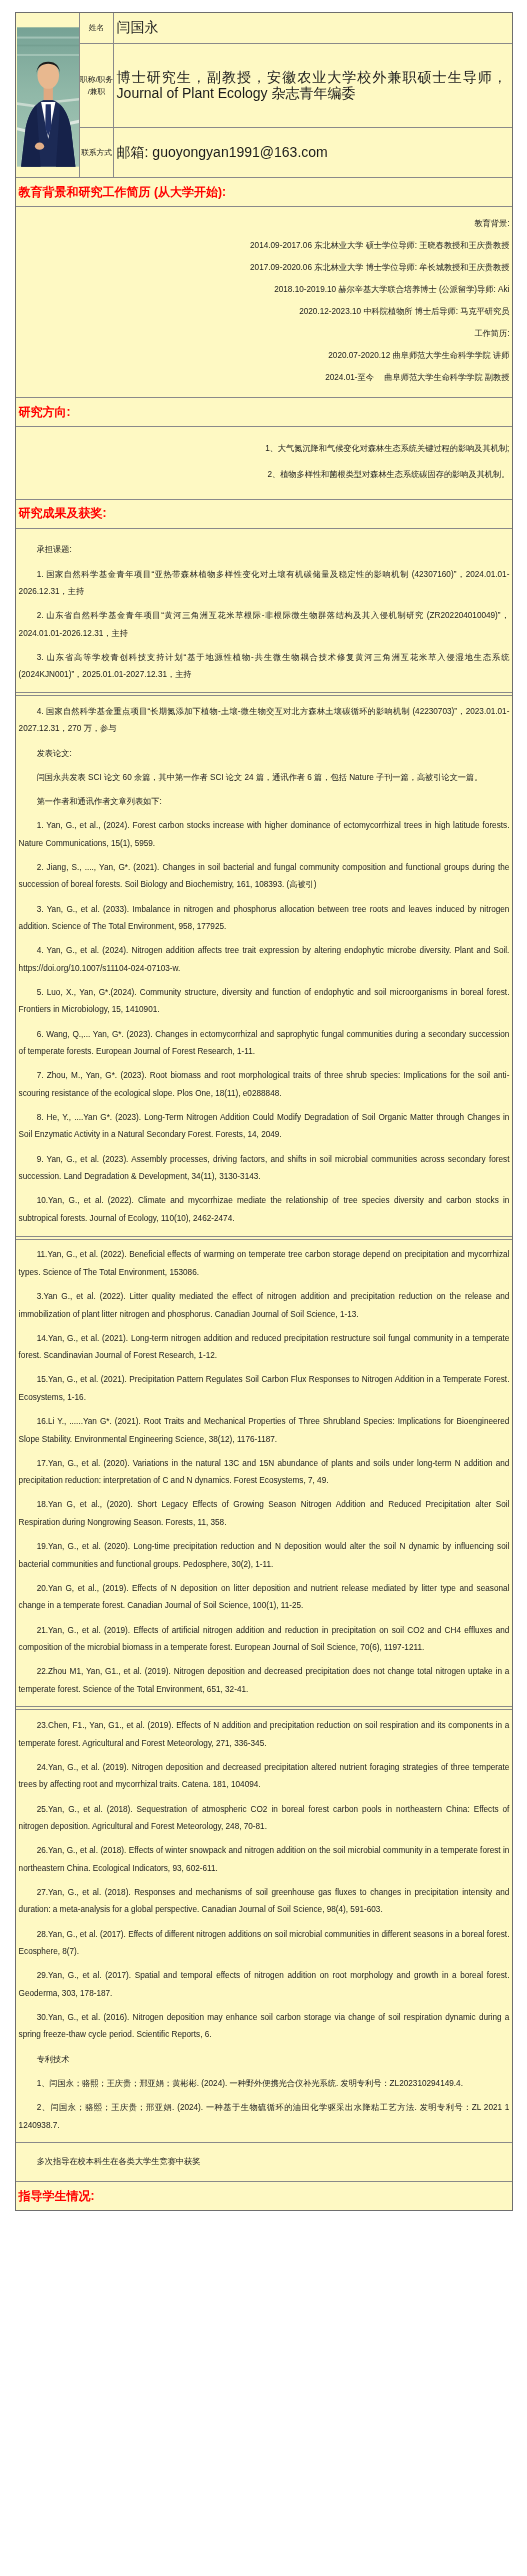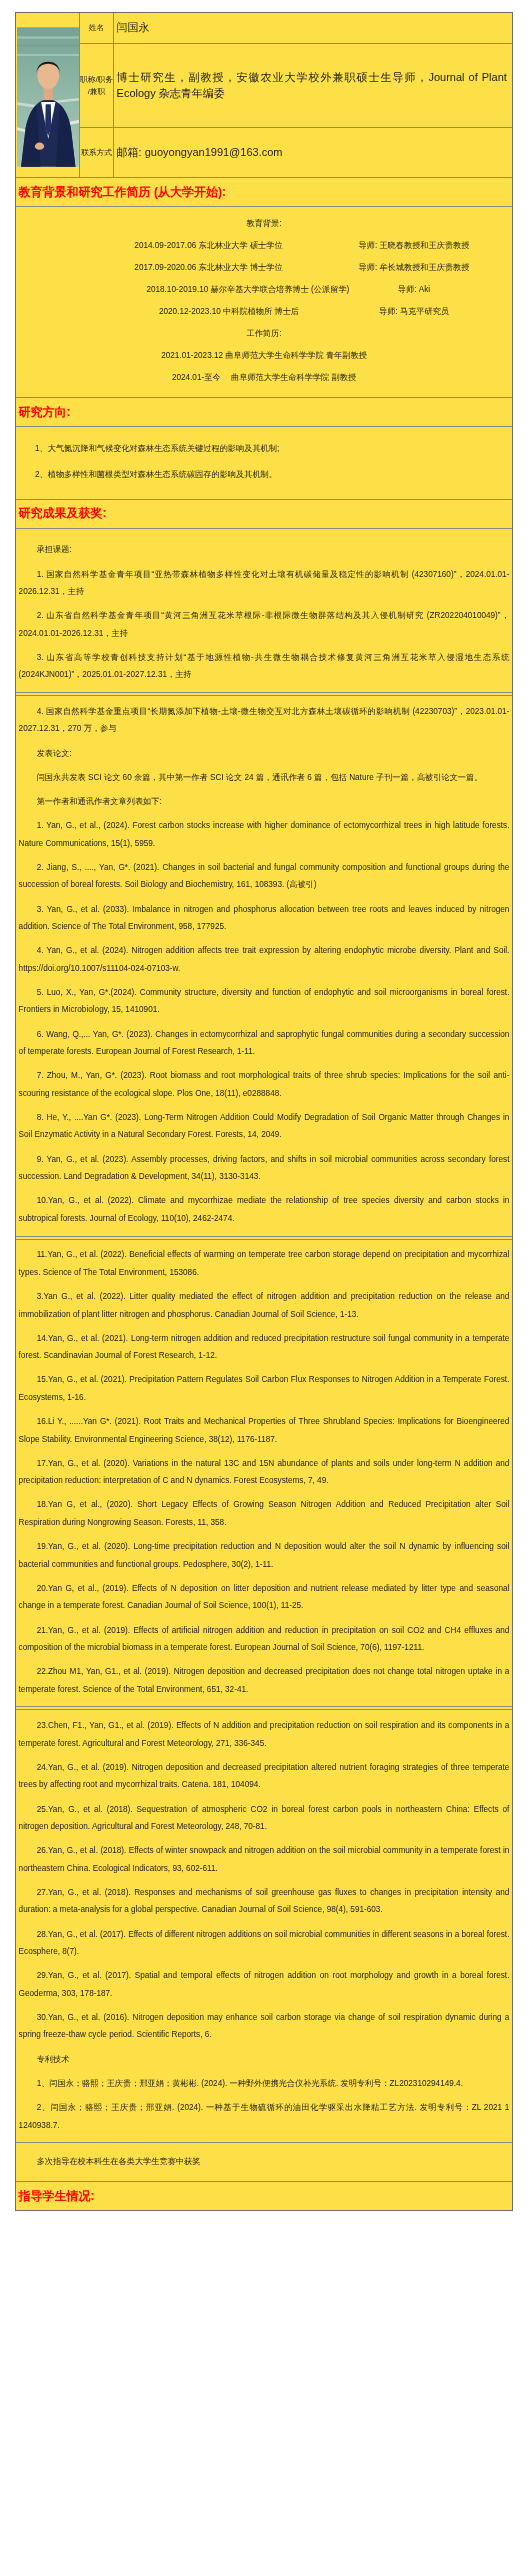--- a/index.html
+++ b/index.html
@@ -1,36 +1,36 @@
 <!DOCTYPE html>
 <html style="font-size:8.2px"><head>
 <meta charset="utf-8">
 <style>
   html,body{margin:0;padding:0;background:#ffffff;}
   body{width:528px;min-height:2668px;font-family:"Liberation Sans","DejaVu Sans",sans-serif;color:#1c1c1c;}
-  .doc{width:496px;margin:12px 0 0 15px;border:0.5px solid #6e6e6e;background:#fde047;}
+  .doc{width:496px;margin:12px 0 0 15px;border:0.5px solid #6e6e6e;background:#fef9c3;}
   .row{border-top:0.5px solid #8a8a8a;}
   .row:first-child{border-top:none;}
 
   
   .personal{display:grid;grid-template-columns:64px 34px 1fr;grid-template-rows:30px 84px 50px;}
   .photo-cell{grid-row:1/4;grid-column:1;border-right:0.5px solid #8a8a8a;display:flex;justify-content:center;align-items:flex-start;padding-top:14px;}
   .p-label{grid-column:2;border-right:0.5px solid #8a8a8a;display:flex;flex-direction:column;justify-content:center;align-items:center;font-size:7.7px;line-height:11.3px;text-align:center;}
-  .p-value{grid-column:3;display:flex;align-items:center;padding:3.1px 5.2px 3.1px 2.6px;font-size:11px;line-height:15.5px;text-align:justify;}
+  .p-value{grid-column:3;display:flex;align-items:center;padding:3.1px 5.2px 3.1px 2.6px;font-size:14px;line-height:15.5px;text-align:justify;}
   .r2{border-top:0.5px solid #8a8a8a;}
   .r3{border-top:0.5px solid #8a8a8a;}
 
   
   .sec-header{height:28px;display:flex;align-items:center;padding-left:2.6px;color:#ff0000;font-weight:bold;font-size:12px;}
 
   
   .sec-body{padding:6.2px 2.6px 8.2px 2.6px;font-size:8.2px;}
-  .edu-body p{margin:0;line-height:22px;text-align:center;}
+  .edu-body p{margin:0;line-height:22px;text-align:right;}
   .edu-left{display:inline-block;min-width:300px;}
-  .dir-body p{margin:5.2px 0;line-height:20.6px;text-indent:2em;}
+  .dir-body p{margin:5.2px 0;line-height:20.6px;text-indent:2em;text-align:right;}
   .ach-body p{margin:6.7px 0 0 0;line-height:17.5px;text-align:justify;text-indent:2.2em;}
   .ach-body p.no-just{text-align:left;}
   .stu-body p{margin:3.1px 0;line-height:17.5px;text-indent:2.2em;}
 
   .split{height:2.1px;border-top:0.5px solid #8a8a8a;border-bottom:0.5px solid #8a8a8a;margin:8.2px -2.6px 1px -2.6px;}
 
   
   .photo{width:62px;height:140px;display:block;}
 </style>
 </head>
@@ -96,22 +96,22 @@
 
         <p><span class="edu-left">2017.09-2020.06 东北林业大学 博士学位</span><span>导师: 牟长城教授和王庆贵教授</span></p>
 
         <p><span class="edu-left">2018.10-2019.10  赫尔辛基大学联合培养博士 (公派留学)</span><span>导师: Aki</span></p>
 
         <p><span class="edu-left">2020.12-2023.10  中科院植物所 博士后</span><span>导师: 马克平研究员</span></p>
       </div>
     <p>工作简历:</p>
     <div>
 
-
-        <p>2021.01-2023.12  曲阜师范大学生命科学学院 青年副教授</p>
+        <p>2020.07-2020.12  曲阜师范大学生命科学学院 讲师</p>
+
 
         <p>2024.01-至今　  曲阜师范大学生命科学学院 副教授</p>
       </div>
   </div>
 
   <div class="row sec-header">
     <span>研究方向:</span>
   </div>
   <div class="row sec-body dir-body">
     <div>

